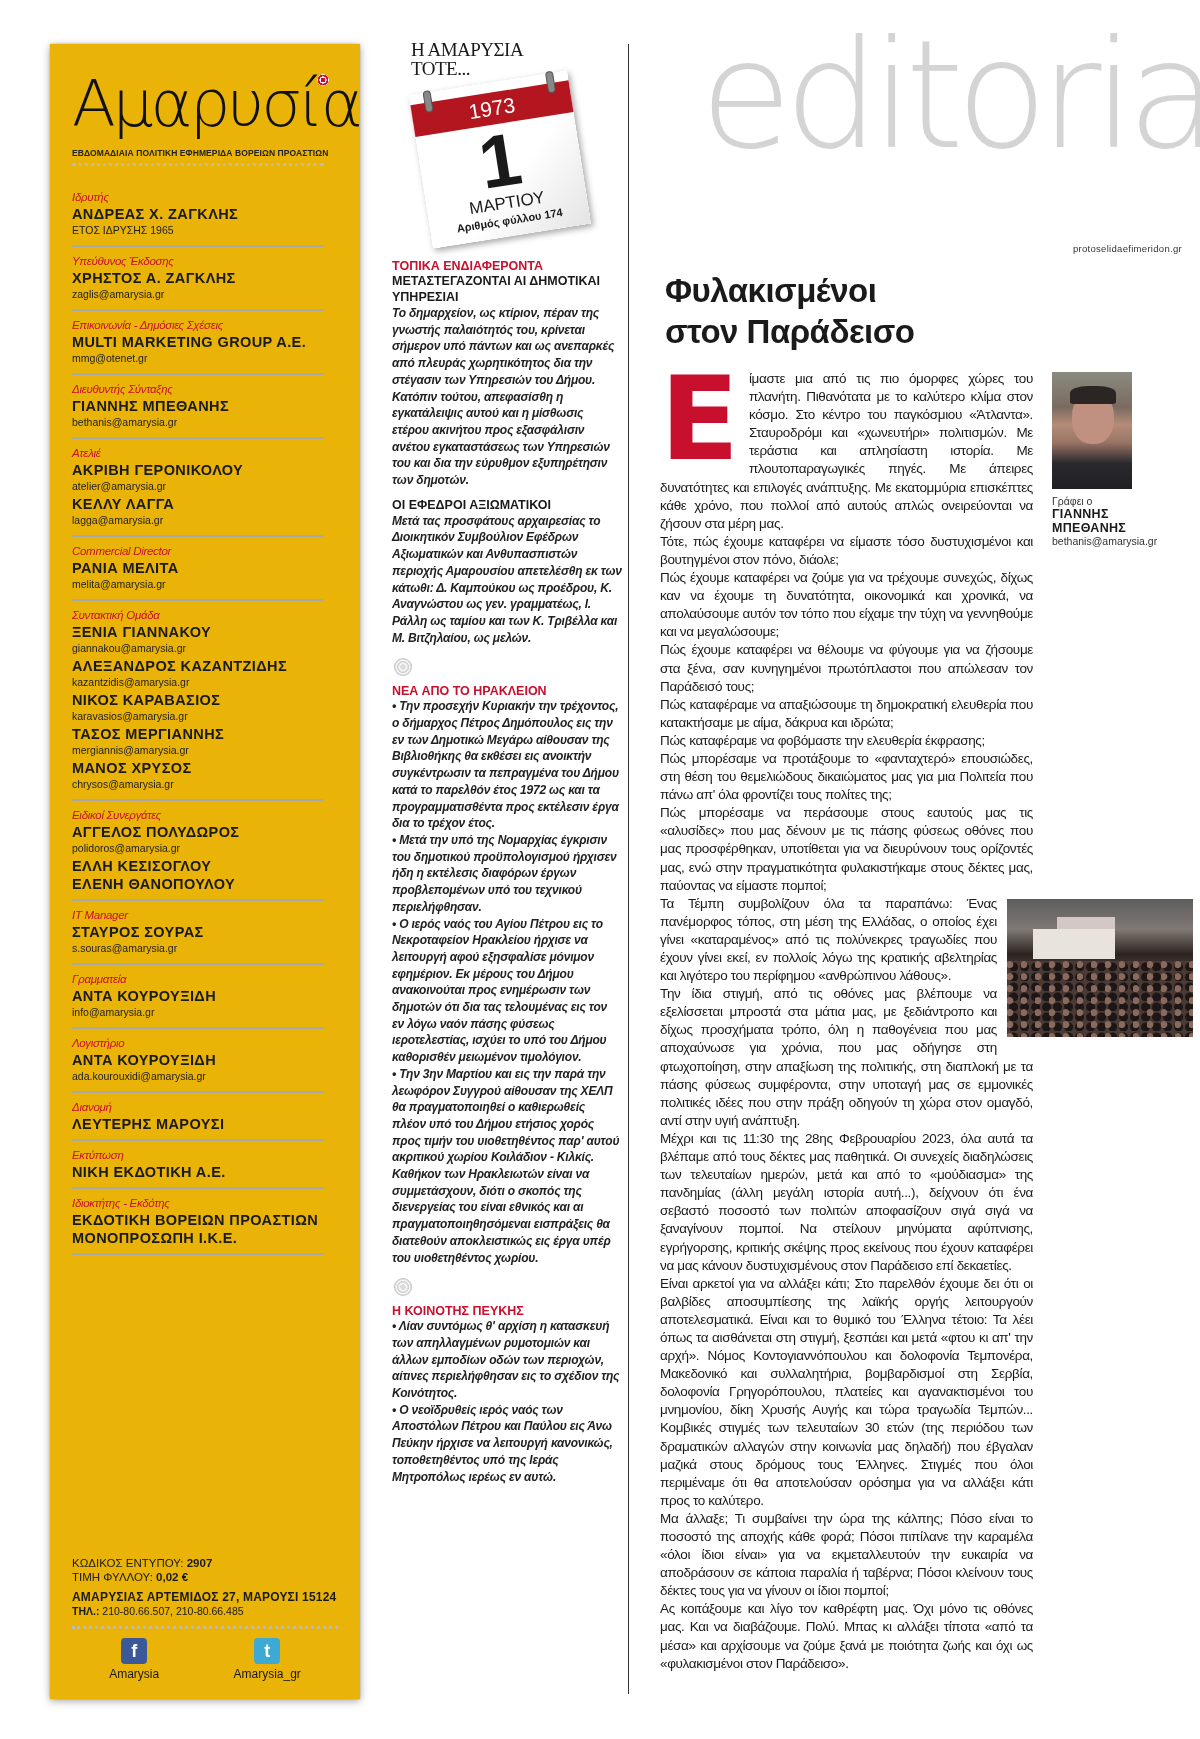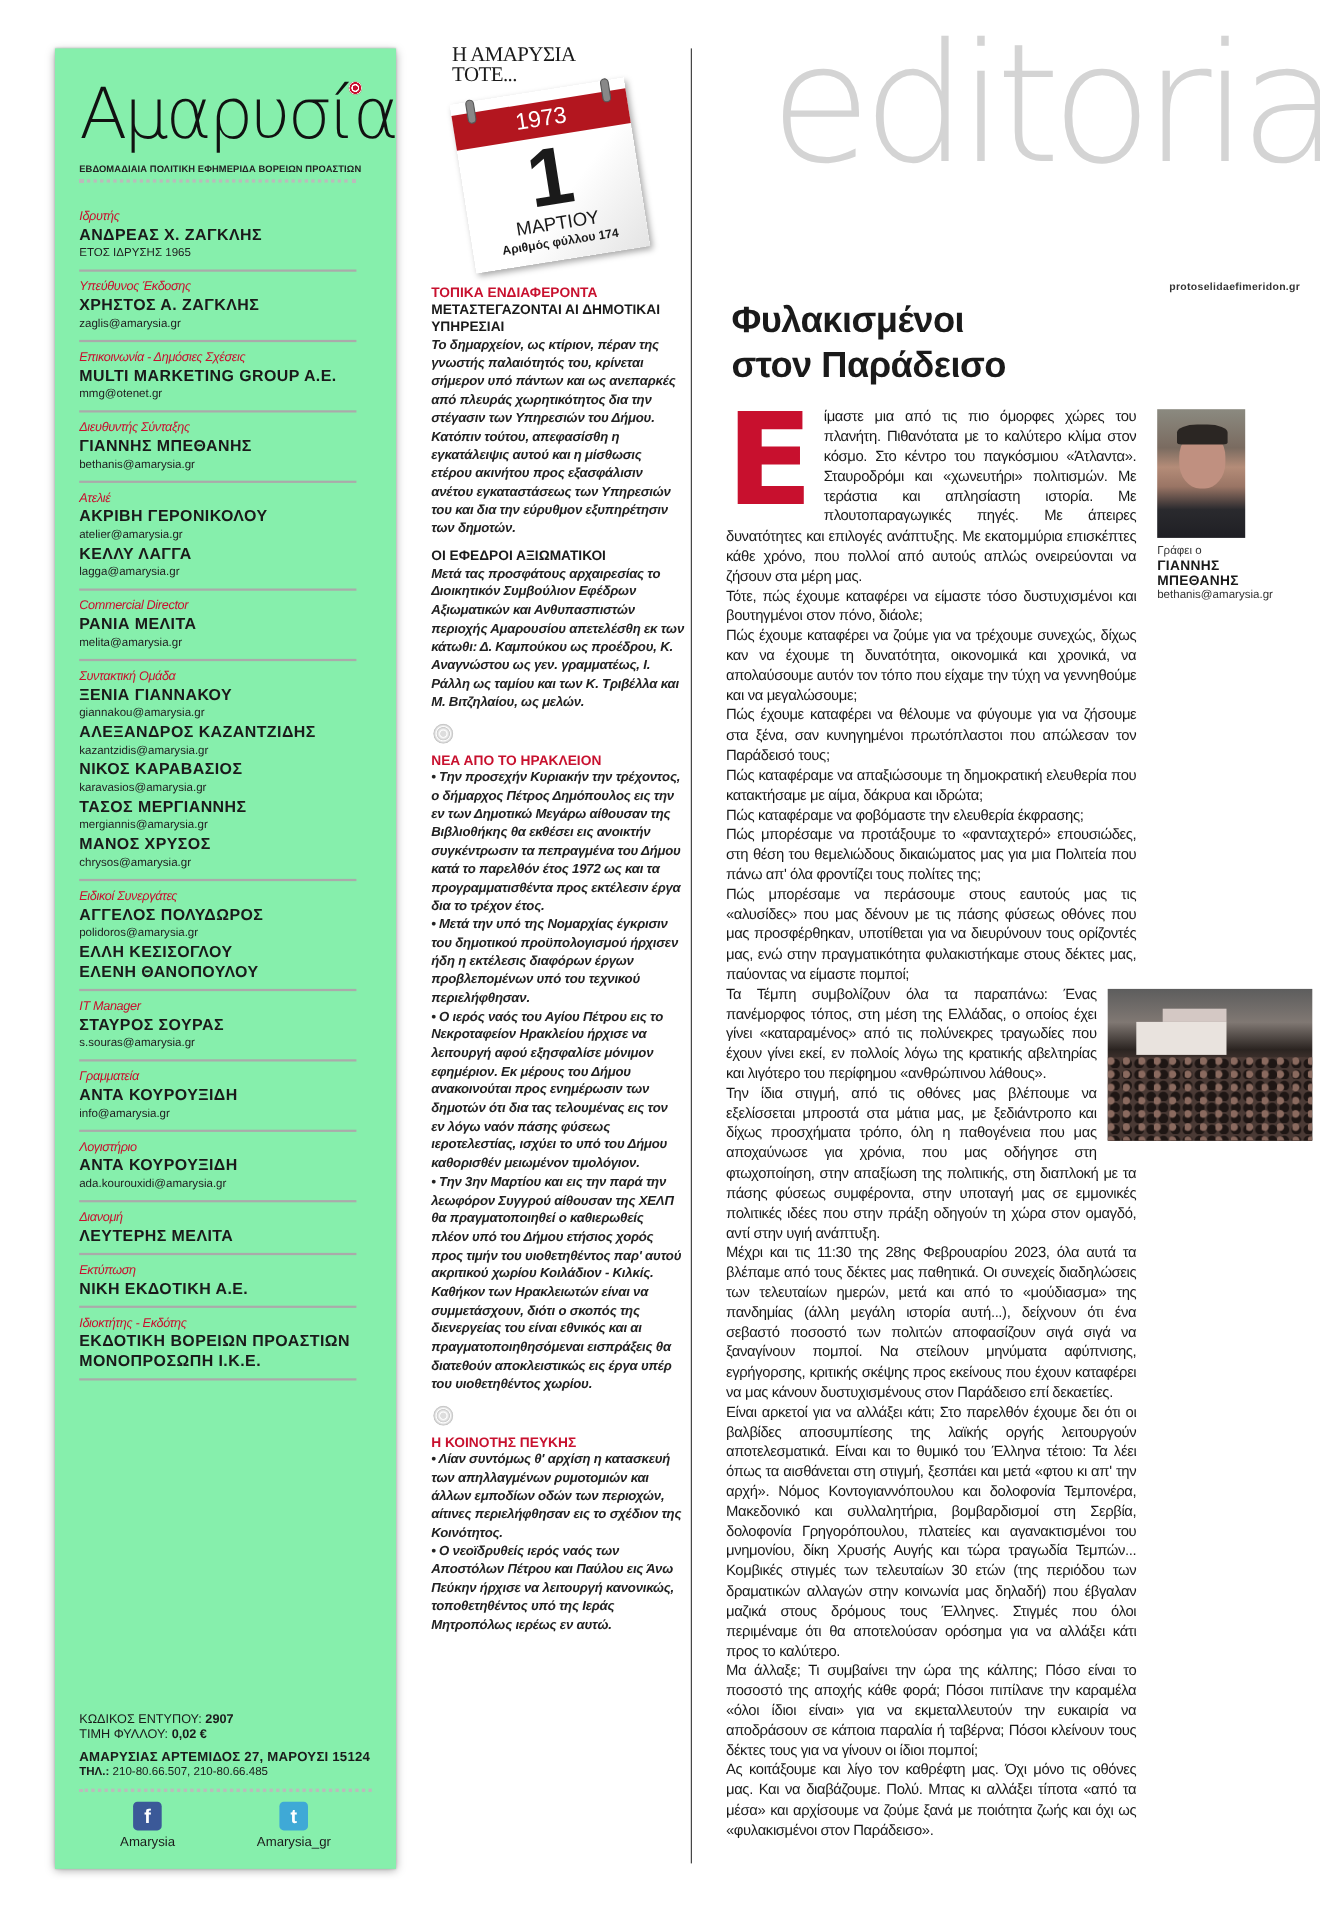--- a/index.html
+++ b/index.html
@@ -1,20 +1,20 @@
 <!DOCTYPE html>
 <html><head>
 <meta charset="utf-8">
 <style>
   * { box-sizing: border-box; margin: 0; padding: 0; }
   body { width: 1200px; height: 1739px; background: #ffffff; position: relative; overflow: hidden;
          font-family: "Liberation Sans", sans-serif; color: #1a1a1a; }
 
   
-  #sidebar { position: absolute; left: 50px; top: 44px; width: 310px; height: 1655px; background: #86efac;
+  #sidebar { position: absolute; left: 50px; top: 44px; width: 310px; height: 1655px; background: #eab308;
              box-shadow: 0 2px 8px rgba(0,0,0,0.35), 0 0 2px rgba(0,0,0,0.2); padding: 18px 36px 0 22px; }
   .logo { font-family: "DejaVu Sans", sans-serif; font-size: 64px; letter-spacing: -3px; color: #111; line-height: 1; margin-top: 10px; position: relative; font-weight: 300; }
   .logo-dot { position: absolute; left: 245px; top: 2px; width: 12px; height: 12px; border-radius: 50%;
               background: radial-gradient(circle, #c8102e 25%, #fff 30%, #fff 40%, #c8102e 45%, #c8102e 60%, #fff 65%, #c8102e 75%); }
   .tagline { font-size: 8.5px; letter-spacing: 0.1px; color: #222; margin-top: 12px; font-weight: bold; white-space: nowrap; }
   .dotted { height: 4px; margin-top: 5px; border-top: 3px dotted #bbb; }
   .staff-group { border-bottom: 2px solid #aaa; padding: 8px 0 6px 0; }
   .staff-group:first-of-type { padding-top: 24px; }
   .role { font-style: italic; color: #c8102e; font-size: 11.5px; letter-spacing: -0.3px; margin-bottom: 2px; }
   .pname { font-weight: bold; font-size: 14.5px; letter-spacing: 0.4px; line-height: 18px; }
@@ -46,21 +46,21 @@
   .then-sub { font-weight: bold; font-size: 12.5px; line-height: 16px; }
   .then-body { font-style: italic; font-weight: bold; font-size: 12px; line-height: 16.7px; color: #222; letter-spacing: -0.2px; }
   .then-sep { width: 18px; height: 18px; border-radius: 50%; margin: 12px 0 6px 2px;
               background: radial-gradient(circle, #ddd 20%, #fff 25%, #ccc 45%, #fff 50%, #bbb 70%, #fff 75%); }
 
   #divider { position: absolute; left: 628px; top: 44px; width: 1px; height: 1650px; background: #333; }
 
   
   #editorial-word { position: absolute; left: 700px; top: 20px; font-family: "DejaVu Sans", sans-serif; font-size: 150px;
                     color: #d4d4d4; letter-spacing: -8px; font-weight: 300; line-height: 1; }
-  #source { position: absolute; right: 18px; top: 256px; font-size: 9.5px; font-weight: bold; color: #333; letter-spacing: 0.3px; }
+  #source { position: absolute; right: 18px; top: 243px; font-size: 9.5px; font-weight: normal; color: #333; letter-spacing: 0.3px; }
   #headline { position: absolute; left: 665px; top: 270px; font-size: 33px; font-weight: bold; line-height: 41px; letter-spacing: -0.5px; }
   #article { position: absolute; left: 660px; top: 370px; width: 373px; font-size: 13.5px; line-height: 18.1px; color: #1a1a1a;
              text-align: justify; letter-spacing: -0.35px; }
   #article p { margin: 0; }
   .dropcap { float: left; font-size: 116px; line-height: 90px; color: #c8102e; font-weight: bold; margin: 4px 10px 0 0; font-family: "DejaVu Sans", sans-serif; }
   .crowd { float: right; width: 186px; height: 138px; margin: 4px -160px 6px 10px; shape-outside: margin-box;
            background: linear-gradient(180deg,#5d5d5d 0%,#807873 22%,#2b2421 40%,#6a5048 60%,#3a2d29 80%,#201a18 100%); position: relative; overflow: hidden; }
   .crowd .banner { position: absolute; left: 26px; top: 30px; width: 82px; height: 30px; background: #e9e3de; }
   .crowd .banner2 { position: absolute; left: 50px; top: 18px; width: 58px; height: 12px; background: #d4c8c4; }
   .crowd .ppl { position: absolute; left: 0; right: 0; top: 62px; bottom: 0;
@@ -147,21 +147,21 @@
         <div class="pname">ΑΝΤΑ ΚΟΥΡΟΥΞΙΔΗ</div>
         <div class="email">info@amarysia.gr</div>
       </div>
       <div class="staff-group">
         <div class="role">Λογιστήριο</div>
         <div class="pname">ΑΝΤΑ ΚΟΥΡΟΥΞΙΔΗ</div>
         <div class="email">ada.kourouxidi@amarysia.gr</div>
       </div>
       <div class="staff-group">
         <div class="role">Διανομή</div>
-        <div class="pname">ΛΕΥΤΕΡΗΣ ΜΕΛΙΤΑ</div>
+        <div class="pname">ΛΕΥΤΕΡΗΣ ΜΑΡΟΥΣΙ</div>
       </div>
       <div class="staff-group">
         <div class="role">Εκτύπωση</div>
         <div class="pname">ΝΙΚΗ ΕΚΔΟΤΙΚΗ Α.Ε.</div>
       </div>
       <div class="staff-group">
         <div class="role">Ιδιοκτήτης - Εκδότης</div>
         <div class="pname">ΕΚΔΟΤΙΚΗ ΒΟΡΕΙΩΝ ΠΡΟΑΣΤΙΩΝ ΜΟΝΟΠΡΟΣΩΠΗ Ι.Κ.Ε.</div>
       </div>
     </div>

